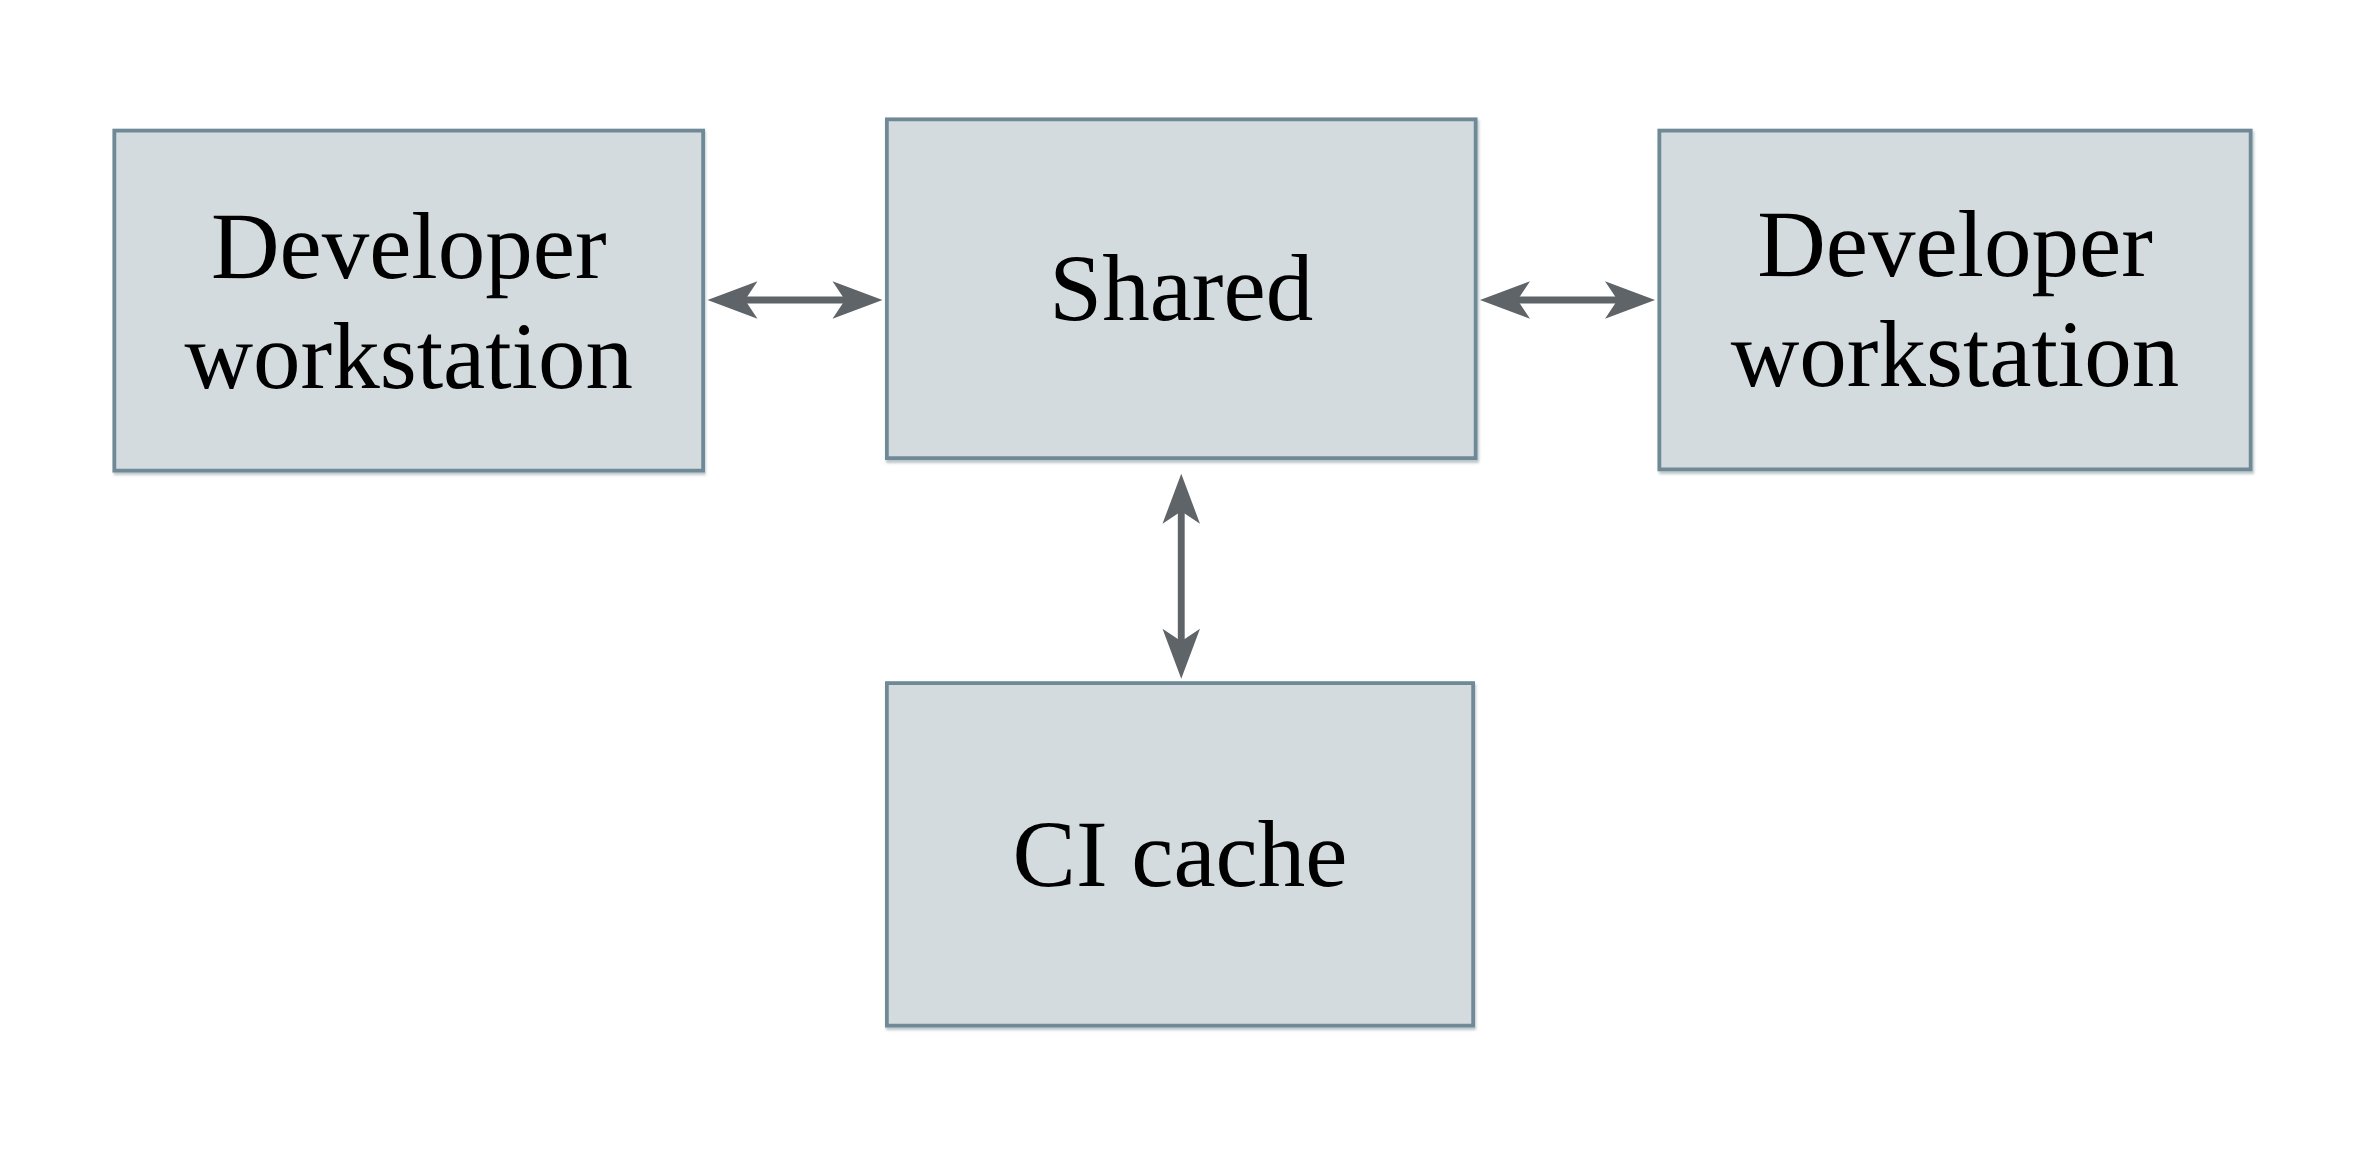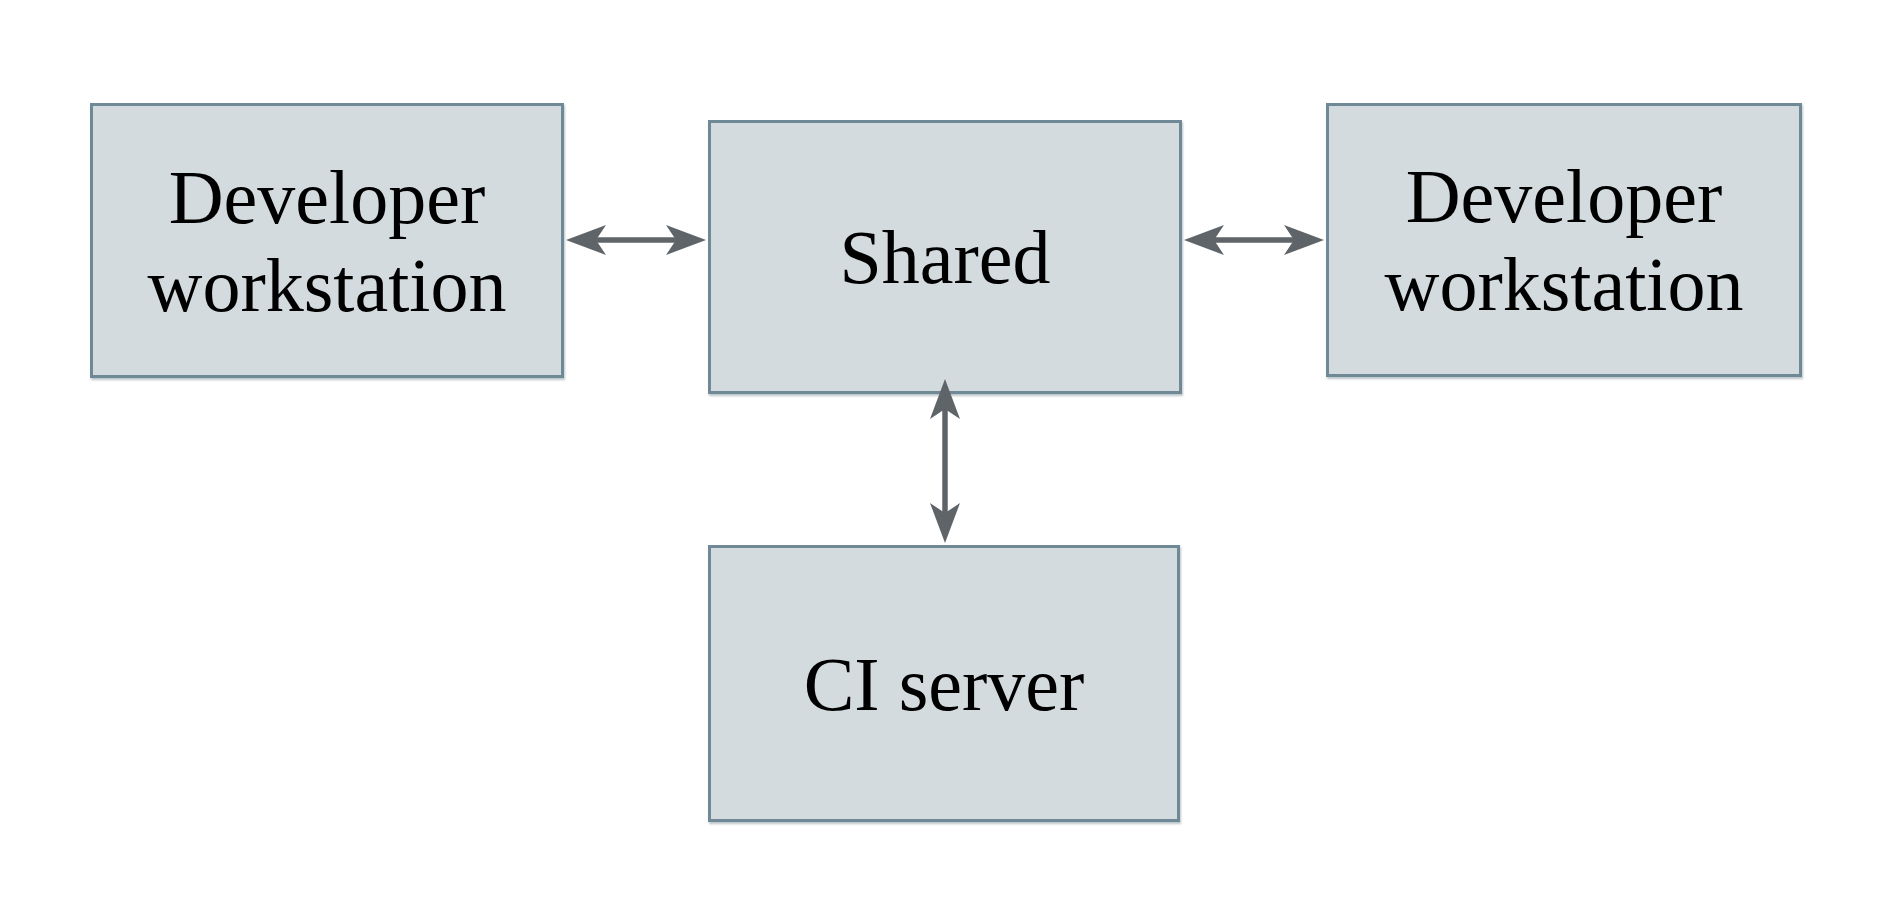--- a/index.html
+++ b/index.html
@@ -31,21 +31,21 @@
     flex-direction: column;
     align-items: center;
     justify-content: center;
     text-align: center;
     color: var(--text-color);
     font-size: 76px;
     line-height: 88px;
     letter-spacing: 0px;
   }
   #node-dev-left   { left: 90px;   top: 103px; width: 474px; height: 275px; }
-  #node-shared-cache { left: 708px; top: 120px; width: 474px; height: 274px; }
+  #node-shared-cache { left: 708px; top: 94px; width: 474px; height: 274px; }
   #node-dev-right  { left: 1326px; top: 103px; width: 476px; height: 274px; }
   #node-ci-server  { left: 708px;  top: 545px; width: 472px; height: 277px; }
   .arrow {
     position: absolute;
     display: block;
   }
   #arrow-left-cache  { left: 564px;  top: 218px; }
   #arrow-cache-right { left: 1182px; top: 218px; }
   #arrow-cache-ci    { left: 923px;  top: 377px; }
   .arrow-shape { fill: var(--arrow-color); }
@@ -64,21 +64,21 @@
   <div class="node" id="node-shared-cache">
     <span>Shared</span>
   </div>
 
   <div class="node" id="node-dev-right">
     <span>Developer</span>
     <span>workstation</span>
   </div>
 
   <div class="node" id="node-ci-server">
-    <span>CI server</span>
+    <span>CI cache</span>
   </div>
 
   <svg class="arrow" id="arrow-left-cache" width="144" height="44" viewBox="0 0 144 44" aria-hidden="true">
     <line class="arrow-shaft" x1="28" y1="22" x2="116" y2="22"></line>
     <polygon class="arrow-shape" points="2,22 42,7 32,22 42,37"></polygon>
     <polygon class="arrow-shape" points="142,22 102,7 112,22 102,37"></polygon>
   </svg>
 
   <svg class="arrow" id="arrow-cache-right" width="144" height="44" viewBox="0 0 144 44" aria-hidden="true">
     <line class="arrow-shaft" x1="28" y1="22" x2="116" y2="22"></line>

